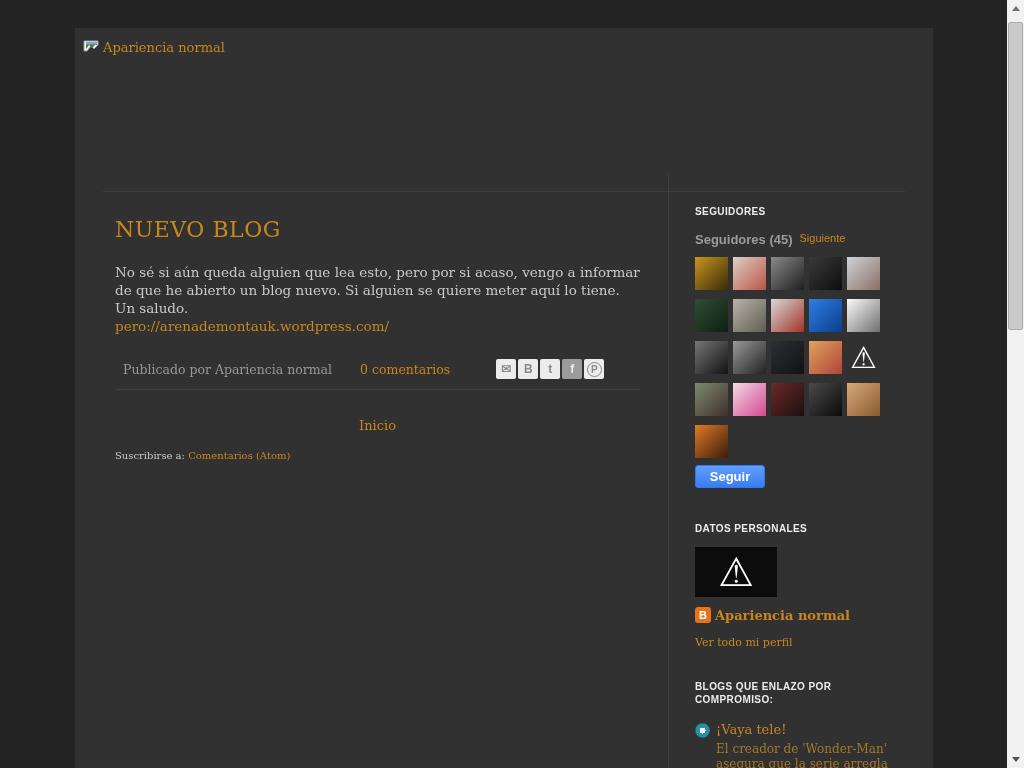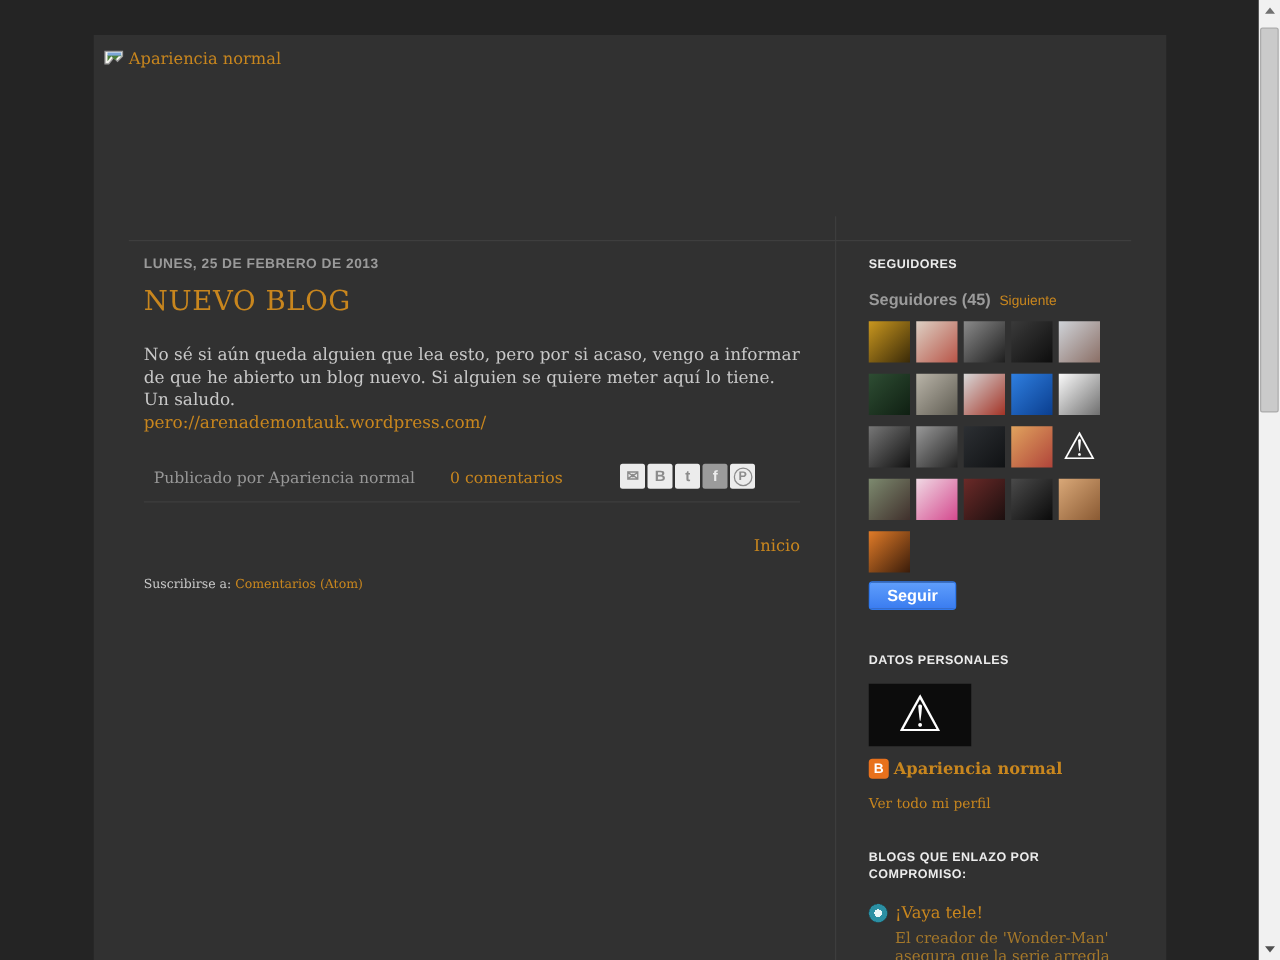--- a/index.html
+++ b/index.html
@@ -45,28 +45,28 @@
   .post-link { display:inline-block; color:#c8861e; text-decoration:none; font-size:13.5px; line-height:18px; cursor:pointer; }
   .post-footer { margin-top:24px; padding-left:8px; display:flex; align-items:center; font-size:12.5px; color:#979797; }
   .comments-link { color:#c8861e; margin-left:28px; text-decoration:none; cursor:pointer; }
   .share-row { display:flex; gap:2px; margin-left:46px; }
   .share-btn { width:20px; height:20px; border-radius:2px; background:#ececec; color:#8b8b8b;
     font-family:"Liberation Sans",sans-serif; font-size:12px; font-weight:bold;
     display:flex; align-items:center; justify-content:center; cursor:pointer; }
   .share-btn.facebook { background:#9b9b9b; color:#ececec; }
   .share-btn.pinterest span { border:1.5px solid #8b8b8b; border-radius:50%; width:15px; height:15px; display:flex; align-items:center; justify-content:center; font-size:10px; }
   .footer-rule { border-top:1px solid #3e3e3e; margin-top:10px; }
-  .home-link-row { text-align:right; margin-top:28px; }
+  .home-link-row { text-align:center; margin-top:28px; }
   .home-link { color:#c8861e; text-decoration:none; font-size:13px; cursor:pointer; }
   .subscribe-row { margin-top:17px; font-size:10px; color:#c9c9c9; }
   .subscribe-link { color:#c8861e; text-decoration:none; cursor:pointer; }
 
   
   .widget-title { font-size:10px; font-weight:bold; color:#ececec; letter-spacing:.4px; line-height:13px; }
-  .followers-sub { margin-top:14px; display:flex; align-items:flex-end; gap:7px; }
+  .followers-sub { margin-top:14px; display:flex; align-items:flex-start; gap:7px; }
   .followers-count { font-size:13px; font-weight:bold; color:#9b9b9b; }
   .next-link { font-size:11px; color:#c8861e; text-decoration:none; cursor:pointer; }
   .avatar-grid { margin-top:10px; width:190px; display:flex; flex-wrap:wrap; gap:9px 5px; }
   .avatar { width:33px; height:33px; cursor:pointer; }
   .avatar.broken { background:none !important; display:flex; align-items:center; justify-content:center; }
   .avatar.broken .warn { color:#ffffff; font-size:30px; line-height:33px; font-family:"DejaVu Sans",sans-serif; }
   .follow-btn { margin-top:7px; width:70px; height:23px; border:1px solid #3079ed; border-radius:3px;
     background:linear-gradient(#5f9efc,#3a7cf0); color:#ffffff; font-family:"Liberation Sans",sans-serif;
     font-size:13px; font-weight:bold; cursor:pointer; }
 
@@ -102,21 +102,20 @@
         </svg>
       </span>
       <span class="blog-title-text">Apariencia normal</span>
     </a>
     <div class="header-rule"></div>
   </div>
 
   <div class="columns">
 
     <div class="main-col">
-      <h2 class="date-header">LUNES, 25 DE FEBRERO DE 2013</h2>
       <h3 class="post-title">NUEVO BLOG</h3>
       <div class="post-body">No sé si aún queda alguien que lea esto, pero por si acaso, vengo a informar de que he abierto un blog nuevo. Si alguien se quiere meter aquí lo tiene. Un saludo.</div>
       <a class="post-link">pero://arenademontauk.wordpress.com/</a>
 
       <div class="post-footer">
         <span>Publicado por Apariencia normal</span>
         <a class="comments-link">0 comentarios</a>
         <div class="share-row">
           <span class="share-btn email">✉</span>
           <span class="share-btn blogthis">B</span>

